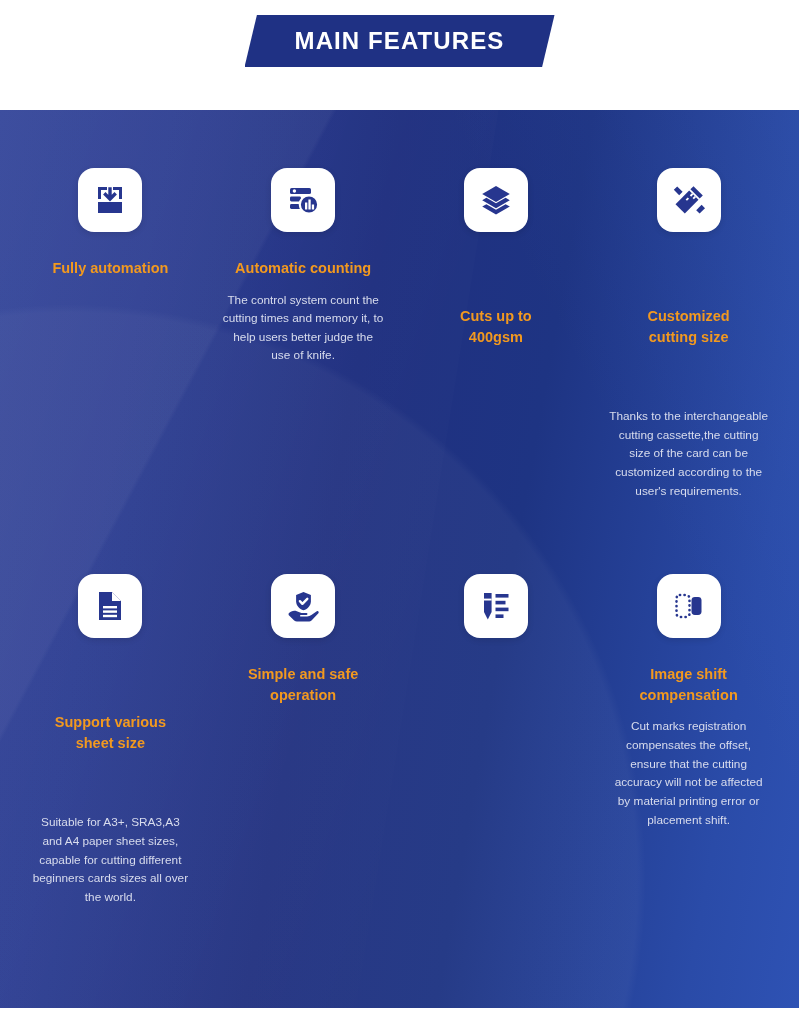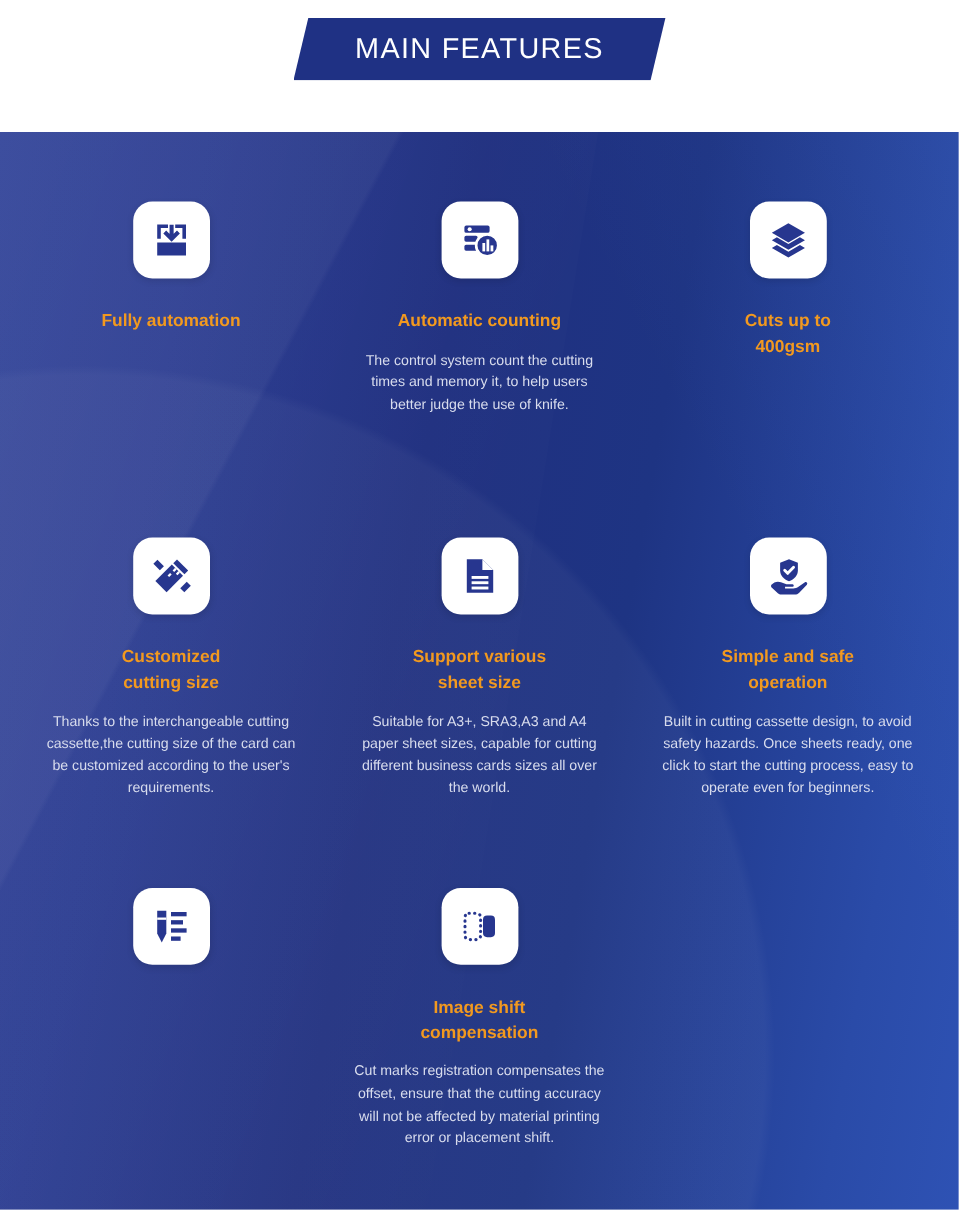--- a/index.html
+++ b/index.html
@@ -29,21 +29,21 @@
     height: 52px;
     background: #1f3184;
     clip-path: polygon(4% 0%, 100% 0%, 96% 100%, 0% 100%);
     display: flex;
     align-items: center;
     justify-content: center;
   }
   .banner-title {
     color: #ffffff;
     font-size: 24px;
-    font-weight: normal;
+    font-weight: bold;
     letter-spacing: 1.1px;
     line-height: 1;
     white-space: nowrap;
   }
 
   
   .panel {
     position: absolute;
     top: 110px;
     left: 0;
@@ -82,21 +82,21 @@
     border-radius: 50%;
     background: radial-gradient(circle at 50% 50%, rgba(255,255,255,0.035) 0%, rgba(255,255,255,0.035) 68%, rgba(255,255,255,0) 69%);
     pointer-events: none;
   }
 
   .grid {
     position: relative;
     z-index: 3;
     padding: 58px 14px 0 14px;
     display: grid;
-    grid-template-columns: repeat(3, 1fr);
+    grid-template-columns: repeat(4, 1fr);
     grid-auto-rows: min-content;
     row-gap: 18px;
   }
 
   .cell {
     display: flex;
     flex-direction: column;
     align-items: center;
     padding: 0 16px;
   }
@@ -128,21 +128,21 @@
     margin-top: 12px;
     color: #d8dced;
     font-size: 11.8px;
     text-align: center;
     line-height: 1.58;
     max-width: 212px;
   }
 
   
   .row-1 { margin-bottom: 84px; }
-  .row-2 { margin-bottom: 56px; }
+  .row-2 { margin-bottom: 56px; gap: 48px; }
 </style>
 </head>
 <body>
 
 <div class="header-wrap">
   <div class="banner">
     <span class="banner-title">MAIN FEATURES</span>
   </div>
 </div>
 
@@ -219,34 +219,33 @@
           <path d="M19 3l9 9h-9V3z" fill="#ffffff"></path>
           <g fill="#ffffff">
             <rect x="10" y="17" width="14" height="2.4"></rect>
             <rect x="10" y="21.4" width="14" height="2.4"></rect>
             <rect x="10" y="25.8" width="14" height="2.4"></rect>
           </g>
         </svg>
       </div>
       <div class="cell-title">Support various
 sheet size</div>
-      <div class="cell-desc">Suitable for A3+, SRA3,A3 and A4 paper sheet sizes, capable for cutting different business cards sizes all over the world.</div>
+      <div class="cell-desc">Suitable for A3+, SRA3,A3 and A4 paper sheet sizes, capable for cutting different beginners cards sizes all over the world.</div>
     </div>
 
     <div class="cell">
       <div class="icon-box">
         <svg width="34" height="34" viewBox="0 0 34 34" aria-hidden="true">
           <path d="M17.5 3l7.4 2.9v6.3c0 4.3-3 7.6-7.4 9.1-4.4-1.5-7.4-4.8-7.4-9.1V5.9L17.5 3z" fill="#27368f"></path>
           <path d="M13.9 12.2l2.5 2.6 4.9-5" stroke="#ffffff" stroke-width="2.4" fill="none" stroke-linecap="round" stroke-linejoin="round"></path>
           <path d="M2.6 24.6c2.4-2.6 5.2-3.5 8.2-2.4l4.6 1.7h5.1c1.3 0 1.3 2.1 0 2.1h-6.3v1.4h6.9c1.6 0 3-.5 4.3-1.4l5.4-3.7c1.2-.8 2.6.9 1.6 2l-6.4 6.6c-1 1-2.3 1.6-3.7 1.6H11c-1 0-2-.4-2.8-1.1l-5.6-5.3-.0-1.5z" fill="#27368f"></path>
         </svg>
       </div>
       <div class="cell-title">Simple and safe
 operation</div>
-      <div class="cell-desc">Built in cutting cassette design, to avoid safety hazards. Once sheets ready, one click to start the cutting process, easy to operate even for beginners.</div>
     </div>
 
     <div class="cell">
       <div class="icon-box">
         <svg width="34" height="34" viewBox="0 0 34 34" aria-hidden="true">
           <path d="M5 4h7.6v19L8.8 30.5 5 23V4z" fill="#27368f"></path>
           <rect x="5" y="9.6" width="7.6" height="1.9" fill="#ffffff"></rect>
           <g fill="#27368f">
             <rect x="16.5" y="5" width="13" height="3.6"></rect>
             <rect x="16.5" y="11.8" width="10" height="3.6"></rect>

